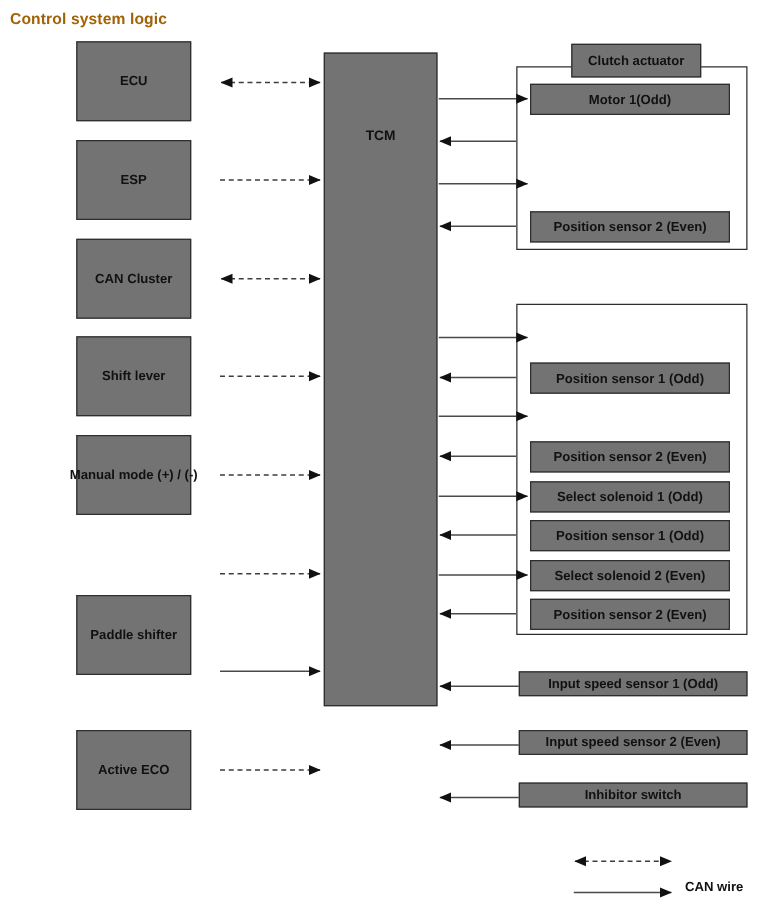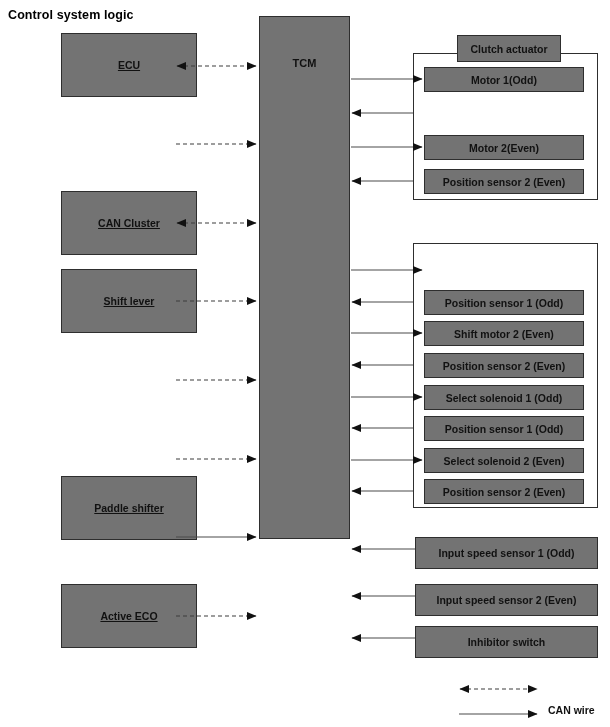--- a/index.html
+++ b/index.html
@@ -2,85 +2,85 @@
 <html><head>
 <meta charset="utf-8">
 <style>
   html,body{margin:0;padding:0;background:#fff;}
   .canvas{
     position:relative;width:610px;height:727px;background:#fff;
     font-family:"Liberation Sans",sans-serif;color:#111;overflow:hidden;
   }
   .title{
     position:absolute;left:8px;top:8px;font-size:12.5px;font-weight:bold;
-    letter-spacing:.1px;color:#000000;
+    letter-spacing:.1px;color:#a16207;
   }
   .box{
     position:absolute;background:#737373;border:1.5px solid #2e2e2e;
     display:flex;align-items:center;justify-content:center;text-align:center;
     font-weight:bold;box-sizing:border-box;white-space:nowrap;
   }
-  .lbox{left:61px;width:136px;height:64px;font-size:10.5px;text-decoration:underline;}
-  .tcm{left:259px;top:16px;width:91px;height:523px;font-size:11px;padding-top:40px;align-items:flex-start;}
+  .lbox{left:61px;width:92px;height:64px;font-size:10.5px;}
+  .tcm{left:259px;top:42px;width:91px;height:523px;font-size:11px;padding-top:60px;align-items:flex-start;}
   .group{position:absolute;background:#fff;border:1.5px solid #2e2e2e;box-sizing:border-box;}
   .gtitle{left:457px;width:104px;height:27px;font-size:10.5px;z-index:3;}
   .ibox{left:424px;width:160px;height:25px;font-size:10.5px;z-index:2;}
-  .sbox{left:415px;width:183px;height:32px;font-size:10.5px;z-index:2;}
+  .sbox{left:415px;width:183px;height:20px;font-size:10.5px;z-index:2;}
   .wires{position:absolute;left:0;top:0;width:610px;height:727px;z-index:4;pointer-events:none;}
   .legend-label{
     position:absolute;left:548px;font-size:10.5px;font-weight:bold;white-space:nowrap;margin-top:21px;
   }
 </style>
 </head>
 <body>
 
 <div class="canvas">
 
   <div class="title">Control system logic</div>
 
   <div class="box lbox" style="top:33px">
       <span>ECU</span>
     </div>
+  <div class="box lbox" style="top:112px">
+      <span>ESP</span>
+    </div>
   <div class="box lbox" style="top:191px">
       <span>CAN Cluster</span>
     </div>
   <div class="box lbox" style="top:269px">
       <span>Shift lever</span>
+    </div>
+  <div class="box lbox" style="top:348px">
+      <span>Manual mode (+) / (-)</span>
     </div>
   <div class="box lbox" style="top:476px">
       <span>Paddle shifter</span>
     </div>
   <div class="box lbox" style="top:584px">
       <span>Active ECO</span>
     </div>
 
   <div class="box tcm">
       <span>TCM</span>
     </div>
 
   <div class="group" style="left:413px;top:53px;width:185px;height:147px"></div>
   <div class="box gtitle" style="top:35px">
       <span>Clutch actuator</span>
     </div>
   <div class="box ibox" style="top:67px">
       <span>Motor 1(Odd)</span>
     </div>
-  <div class="box ibox" style="top:135px">
-      <span>Motor 2(Even)</span>
-    </div>
   <div class="box ibox" style="top:169px">
       <span>Position sensor 2 (Even)</span>
     </div>
 
   <div class="group" style="left:413px;top:243px;width:185px;height:265px"></div>
   <div class="box ibox" style="top:290px">
       <span>Position sensor 1 (Odd)</span>
-    </div>
-  <div class="box ibox" style="top:321px">
-      <span>Shift motor 2 (Even)</span>
     </div>
   <div class="box ibox" style="top:353px">
       <span>Position sensor 2 (Even)</span>
     </div>
   <div class="box ibox" style="top:385px">
       <span>Select solenoid 1 (Odd)</span>
     </div>
   <div class="box ibox" style="top:416px">
       <span>Position sensor 1 (Odd)</span>
     </div>

